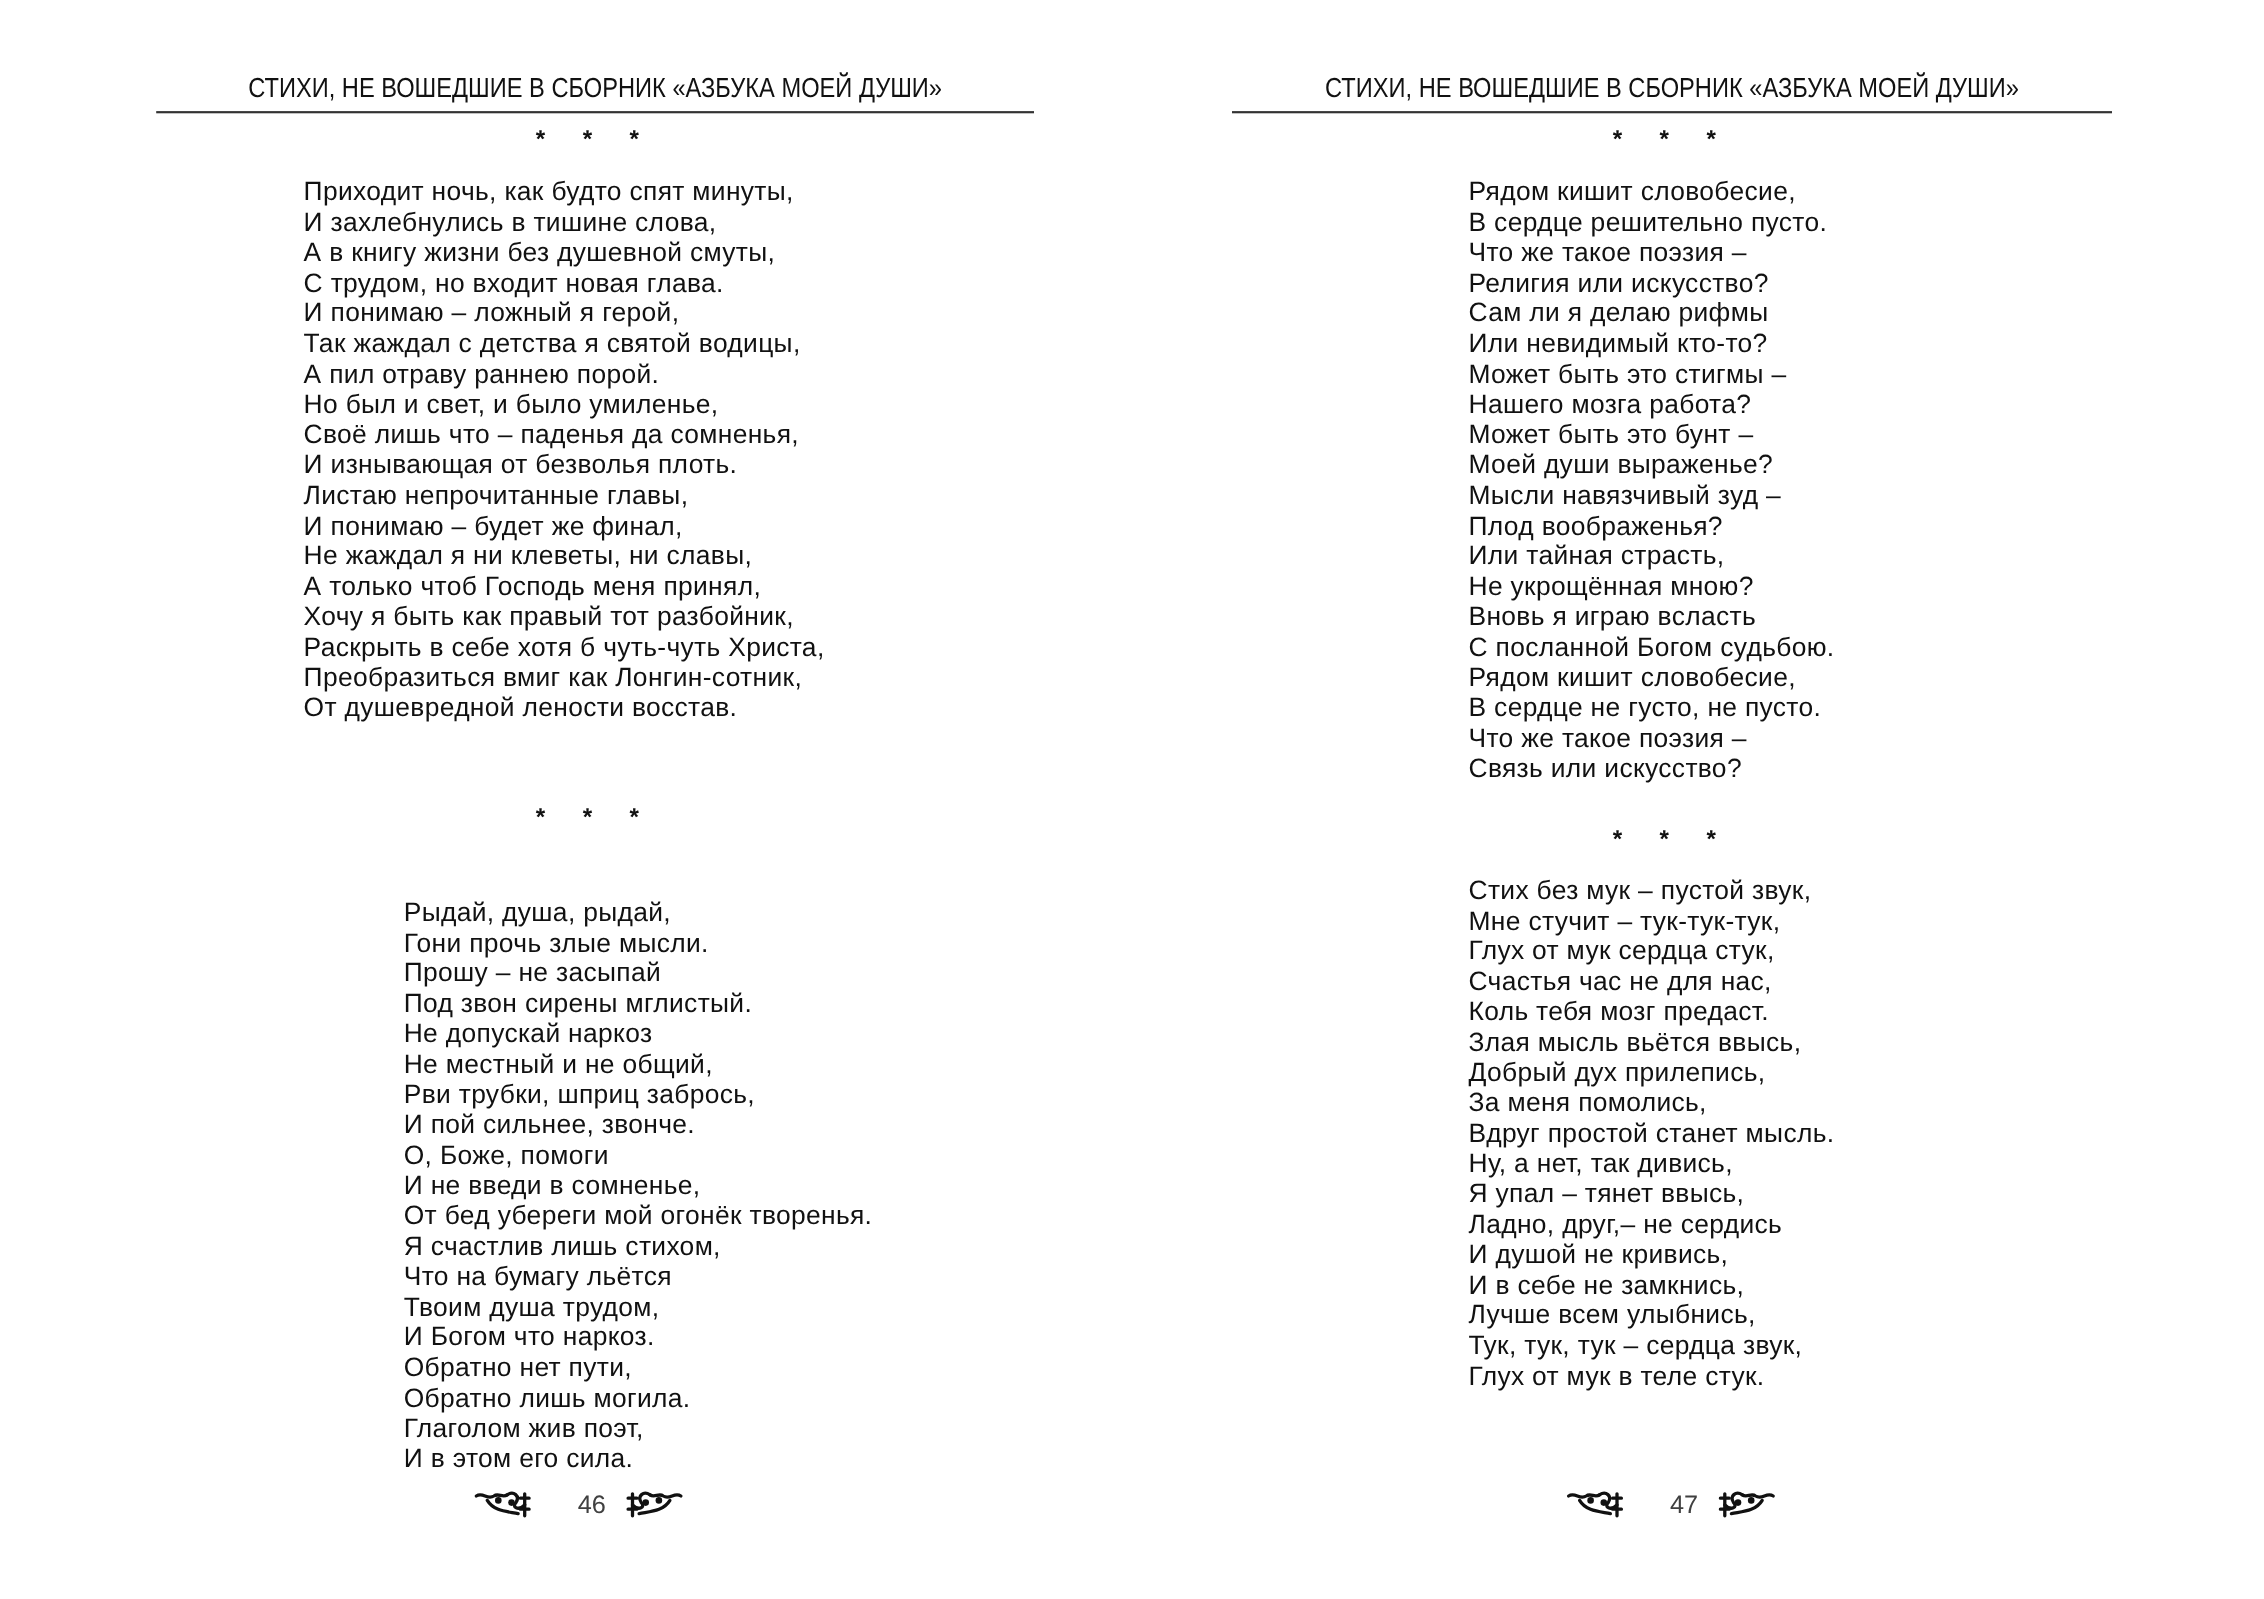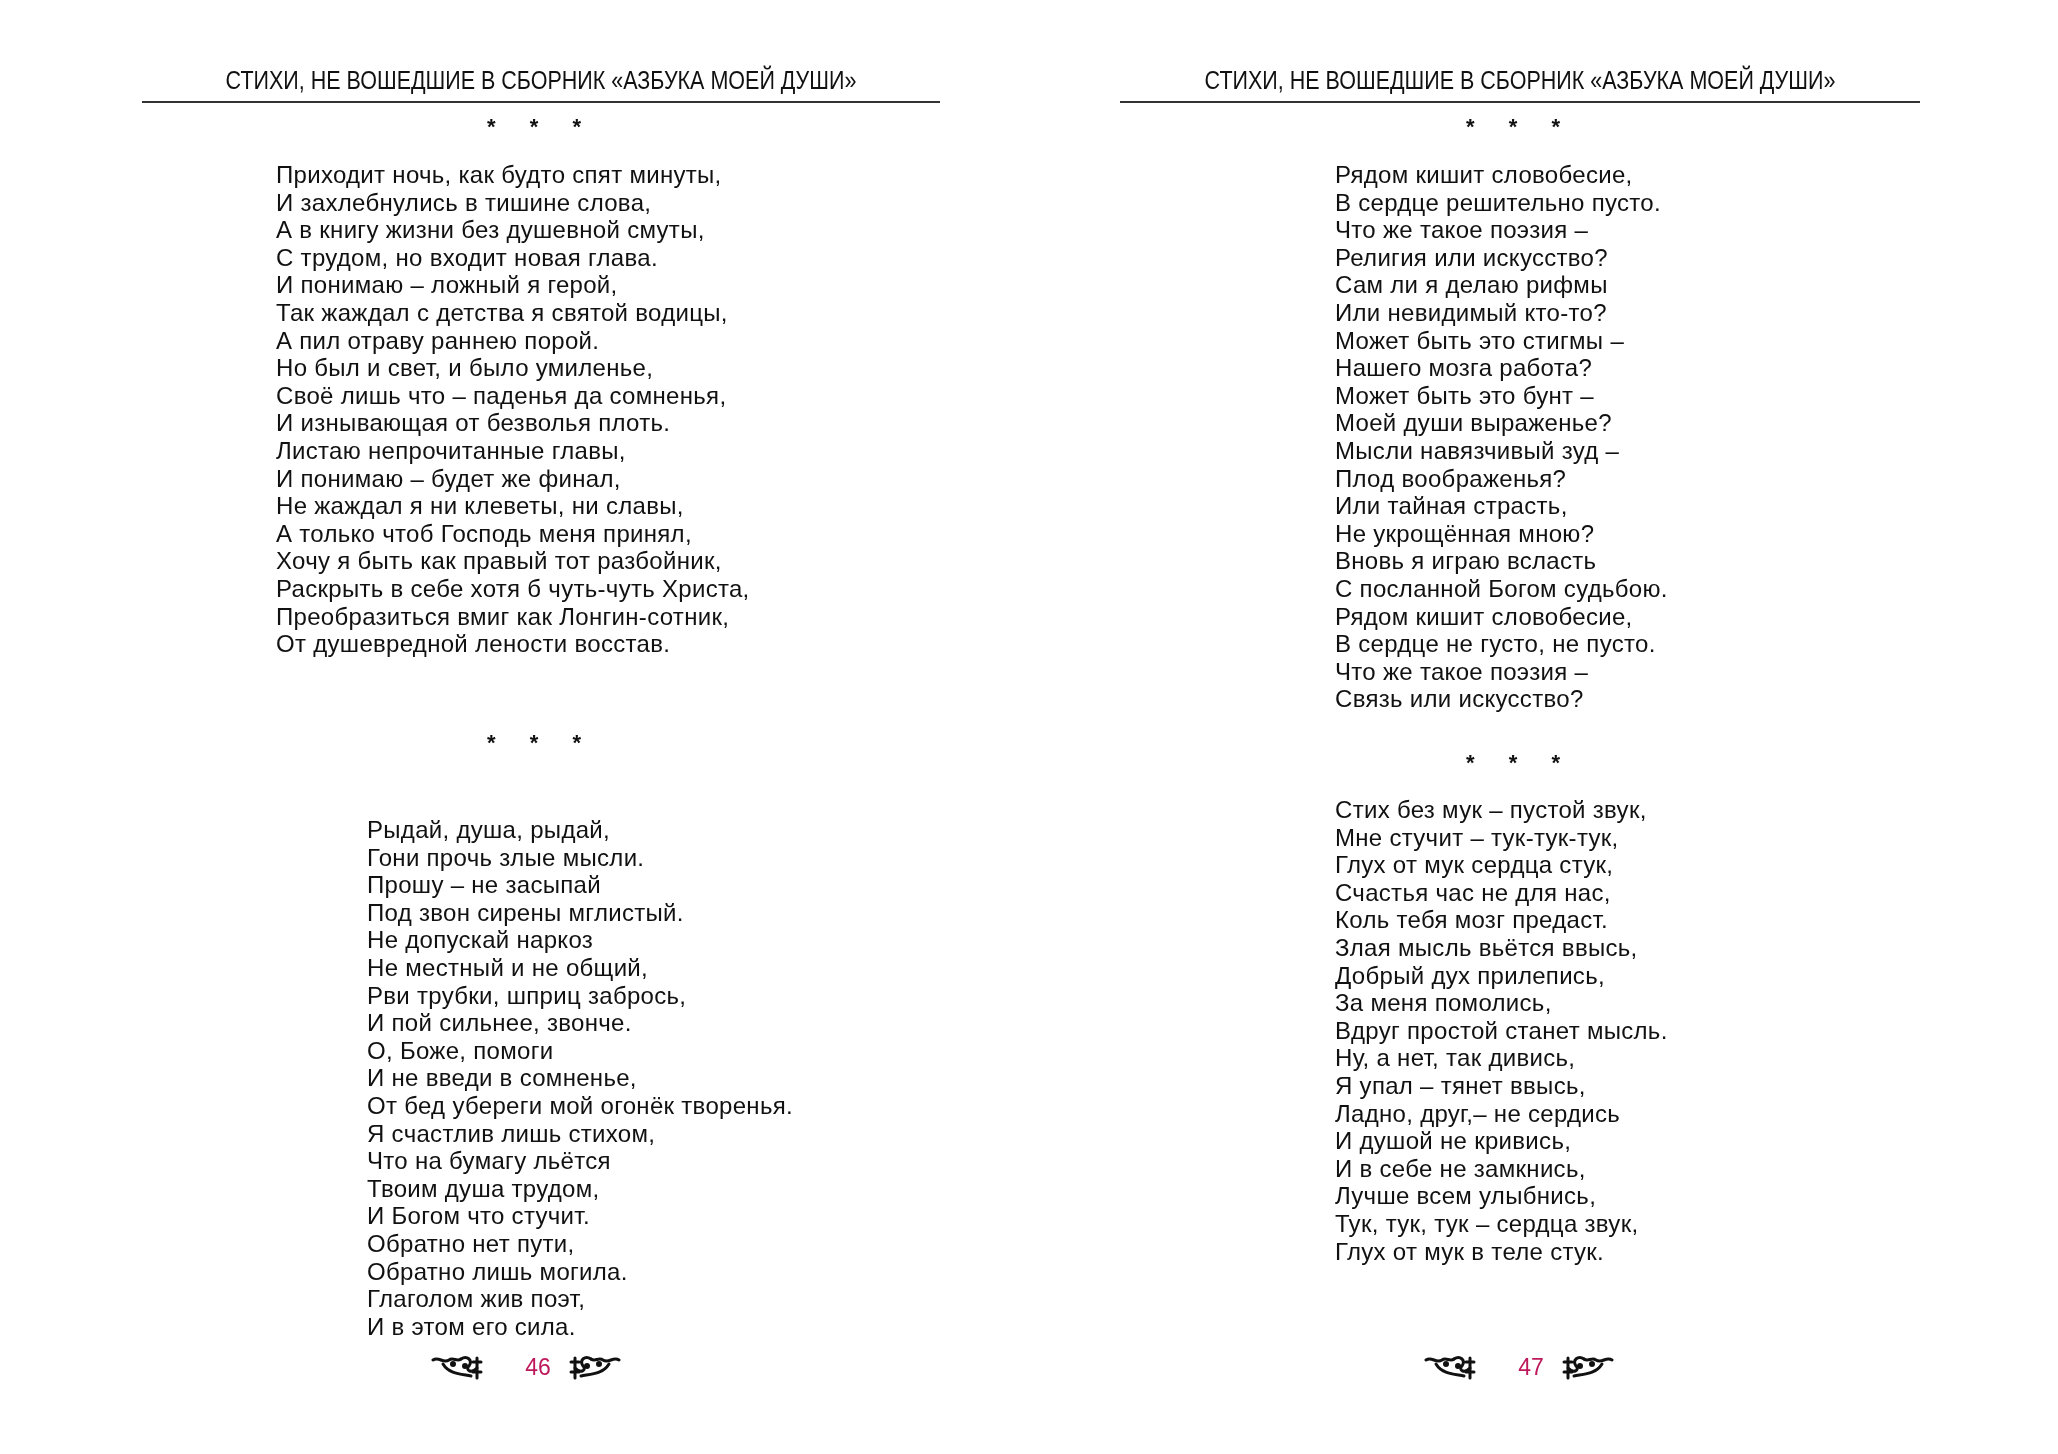--- a/index.html
+++ b/index.html
@@ -6,21 +6,21 @@
   body { width:2058px; height:1454px; position:relative; overflow:hidden; color:#111; font-family:"Liberation Sans", sans-serif; }
   .page { position:absolute; top:0; height:1430px; }
   .page.left { left:142px; width:798px; }
   .page.right { left:1120px; width:800px; }
   .running-head { position:absolute; top:66px; left:0; right:0; text-align:center; font-size:25px; letter-spacing:0px; transform:scaleX(0.86); transform-origin:center; white-space:nowrap; color:#111; }
   .rule { position:absolute; top:101px; left:0; right:0; height:2px; background:#333; }
   .stars { position:absolute; left:0; right:0; text-align:center; font-size:22px; font-weight:bold; letter-spacing:14px; color:#111; }
   .poem { position:absolute; font-size:24px; line-height:27.6px; white-space:nowrap; letter-spacing:0.3px; }
   .poem div { height:27.6px; }
   .footer { position:absolute; top:1352px; left:0; right:0; display:flex; justify-content:center; align-items:center; gap:14px; }
-  .pnum { font-size:23px; color:#be185d;margin-left:24px; }
+  .pnum { font-size:23px; color:#404040;margin-left:24px; }
   .orn { width:56px; height:30px; }
 </style>
 </head>
 <body>
 
 <div class="page left">
   <div class="running-head">СТИХИ, НЕ ВОШЕДШИЕ В СБОРНИК «АЗБУКА МОЕЙ ДУШИ»</div>
   <div class="rule"></div>
 
   <div class="stars" style="top:114px;">* * *</div>
@@ -54,21 +54,21 @@
       <div>Не допускай наркоз</div>
       <div>Не местный и не общий,</div>
       <div>Рви трубки, шприц забрось,</div>
       <div>И пой сильнее, звонче.</div>
       <div>О, Боже, помоги</div>
       <div>И не введи в сомненье,</div>
       <div>От бед убереги мой огонёк творенья.</div>
       <div>Я счастлив лишь стихом,</div>
       <div>Что на бумагу льётся</div>
       <div>Твоим душа трудом,</div>
-      <div>И Богом что стучит.</div>
+      <div>И Богом что наркоз.</div>
       <div>Обратно нет пути,</div>
       <div>Обратно лишь могила.</div>
       <div>Глаголом жив поэт,</div>
       <div>И в этом его сила.</div>
     </div>
 
   <div class="footer" style="left:-30px;">
     <svg class="orn" viewBox="0 0 56 30">
       <g fill="none" stroke="#111" stroke-width="3" stroke-linecap="round">
         <path d="M2 8 C8 4, 12 12, 18 8 C22 5, 26 10, 30 7"></path>

